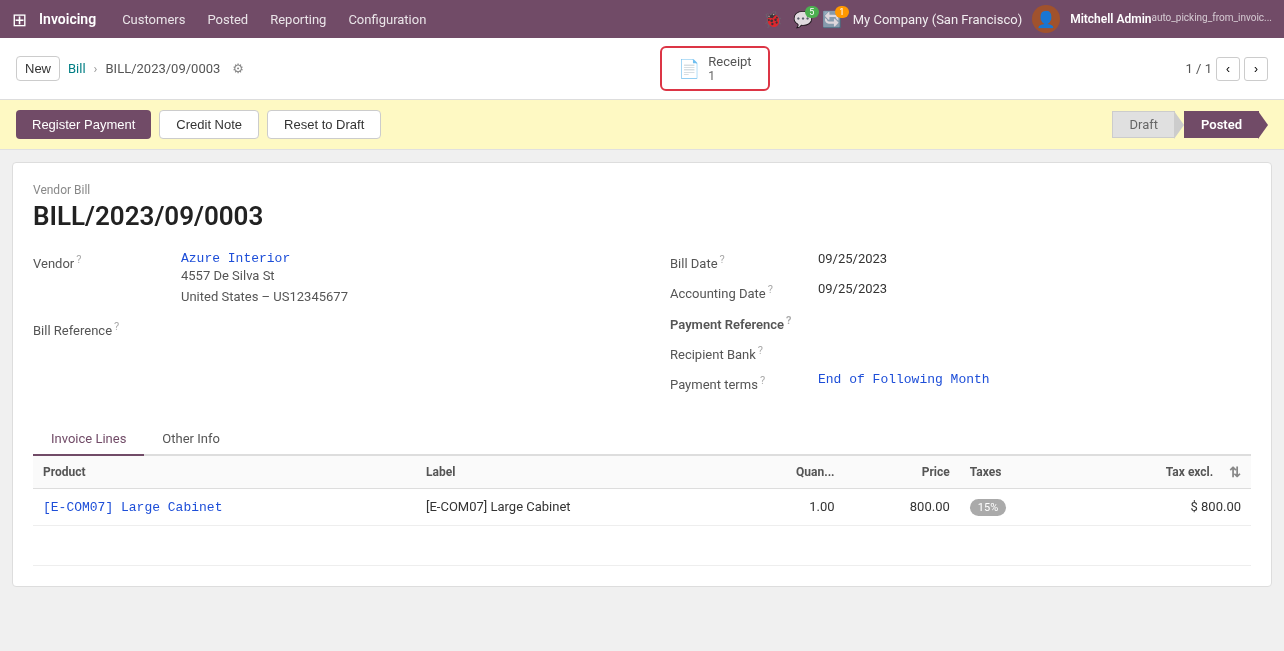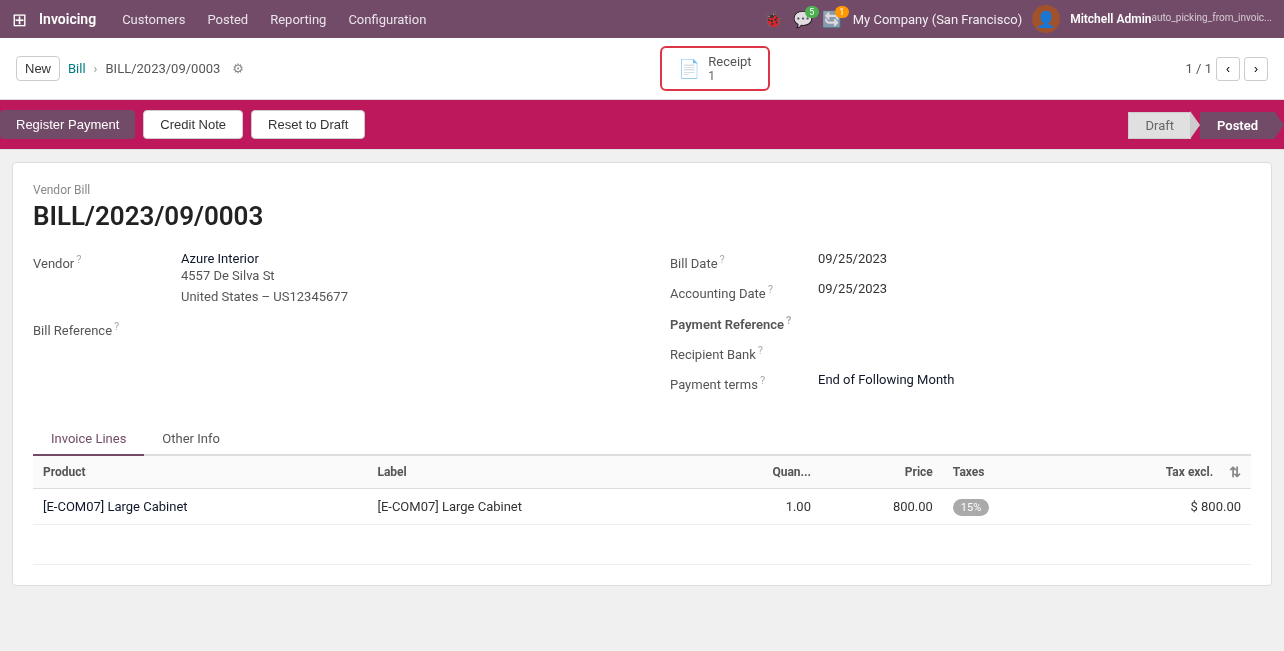--- a/index.html
+++ b/index.html
@@ -139,24 +139,24 @@
       height: 24px;
       display: flex;
       align-items: center;
       justify-content: center;
       cursor: pointer;
       font-size: 12px;
     }
 
     
     .action-bar {
-      background: #be185d;
-      padding: 10px 0;
-      display: flex;
-      align-items: flex-end;
+      background: #fef9c3;
+      padding: 10px 16px;
+      display: flex;
+      align-items: center;
       justify-content: space-between;
       border-bottom: 1px solid #e0e0e0;
     }
     .action-btns { display: flex; gap: 8px; }
     .btn-primary {
       background: #714b67;
       color: white;
       border: none;
       border-radius: 4px;
       padding: 6px 16px;
@@ -233,21 +233,21 @@
     .field-label {
       color: #555;
       font-size: 13px;
       min-width: 140px;
       padding-top: 2px;
     }
     .field-value {
       color: #333;
       font-size: 13px;
     }
-    .field-link { color: #0f172a; cursor: pointer; }
+    .field-link { color: #1d4ed8; cursor: pointer; font-family: Liberation Mono, monospace; }
     .field-address { color: #555; font-size: 13px; line-height: 1.6; }
     .field-help { color: #aaa; font-size: 11px; cursor: pointer; margin-left: 2px; }
     .field-bold { font-weight: 600; }
 
     
     .tabs-bar {
       display: flex;
       border-bottom: 2px solid #ddd;
       margin-top: 20px;
       margin-bottom: 0;

